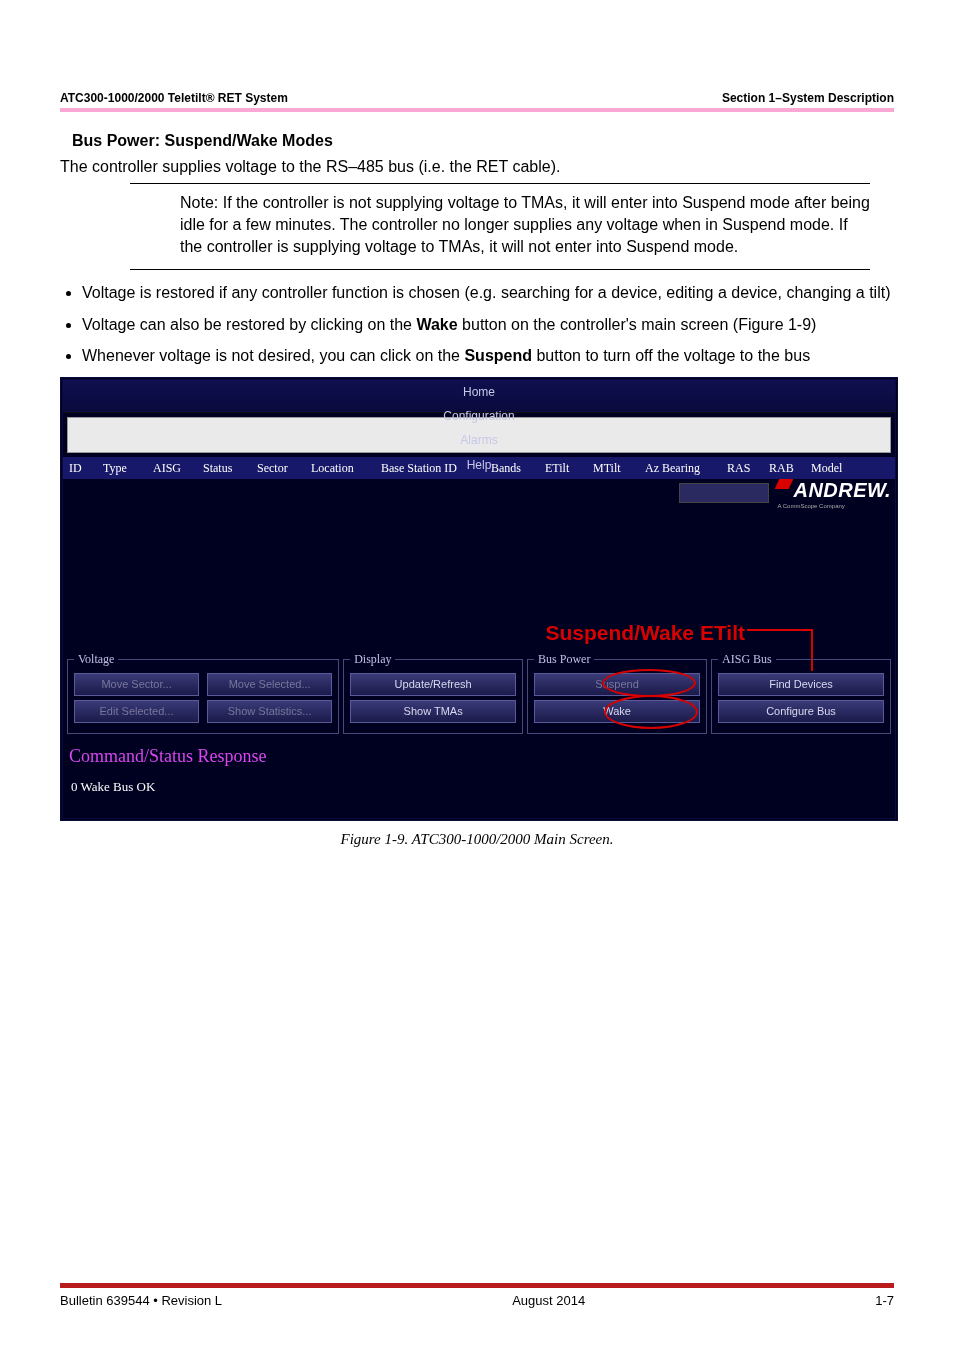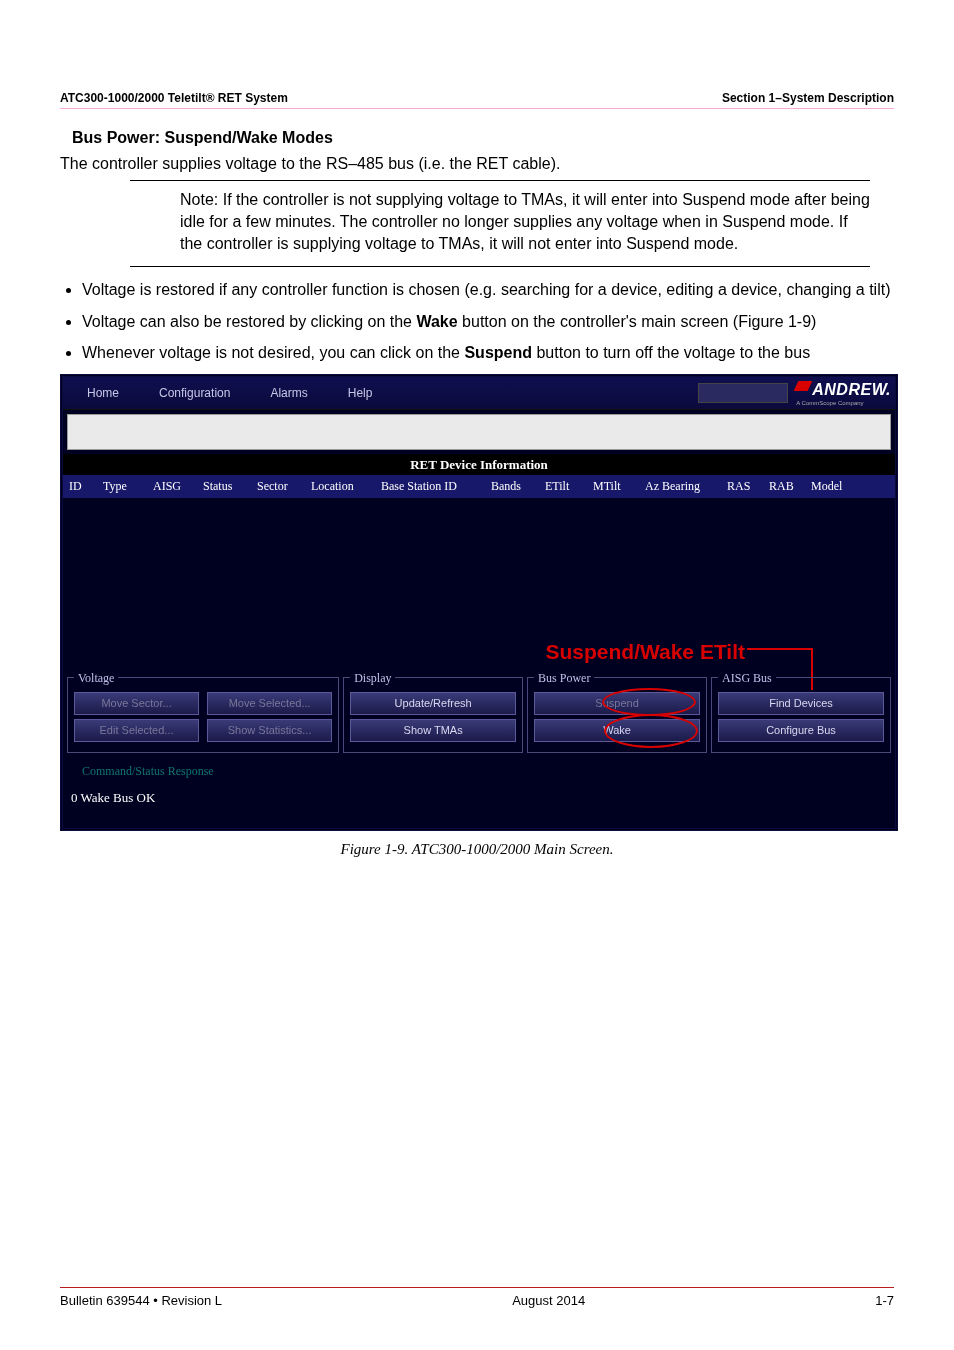--- a/index.html
+++ b/index.html
@@ -17,21 +17,21 @@
     padding: 90px 60px 40px 60px;
     position: relative;
     font-size: 16px;
     line-height: 1.35;
   }
   .top-header {
     display: flex;
     justify-content: space-between;
     font-weight: bold;
     font-size: 12px;
-    border-bottom: 1px solid #f9a8d4;
+    border-bottom: 4px solid #f9a8d4;
     padding-bottom: 2px;
     margin-bottom: 18px;
   }
   .section-title {
     font-weight: bold;
     font-size: 16px;
     margin: 0 0 4px 12px;
   }
   .intro {
     margin: 0 0 6px 0;
@@ -63,20 +63,21 @@
     font-family: "Segoe UI", Tahoma, sans-serif;
     font-size: 12px;
   }
   .menubar {
     display: flex;
     align-items: center;
     background: linear-gradient(#0f0f50,#0a0a3c);
     height: 32px;
     padding: 0 4px;
     border-bottom: 1px solid #111;
+    flex-direction: column;
   }
   .menubar .mitem {
     color: #c7c7e8;
     padding: 4px 20px;
     cursor: pointer;
   }
   .brand {
     margin-left: auto;
     display: flex;
     align-items: center;
@@ -84,21 +85,21 @@
   }
   .brand-chip {
     width: 88px; height: 18px;
     background: #2a2a60;
     border: 1px solid #444;
   }
   .brand-logo {
     color: #fff;
     font-style: italic;
     font-weight: 900;
-    font-size: 16px;
+    font-size: 20px;
     letter-spacing: 0.5px;
     position: relative;
     padding-left: 16px;
   }
   .brand-logo::before {
     content:"";
     position:absolute; left:0; top:2px;
     width:14px; height:10px;
     background: #d90000;
     transform: skew(-25deg);
@@ -216,33 +217,33 @@
     border-radius: 50%;
     pointer-events: none;
   }
   .ring.r1 { width: 90px; height: 24px; top: 2px; right: 10px; }
   .ring.r2 { width: 90px; height: 30px; top: 28px; right: 8px; }
   .cmd-area {
     background: #000020;
     padding: 6px;
     font-family: "Times New Roman", serif;
   }
-  .cmd-title { color: #0f766e; font-size: 12px; margin-left: 13px; }
+  .cmd-title { color: #d946ef; font-size: 18px; }
   .cmd-body { color: #fff; font-size: 13px; padding: 10px 2px 16px 2px; }
   .figcaption {
     text-align: center;
     font-style: italic;
     font-family: "Times New Roman", serif;
     font-size: 15px;
     margin-top: 8px;
   }
   .footer {
     position: absolute;
     left: 60px; right: 60px; bottom: 40px;
-    border-top: 1px solid #b91c1c;
+    border-top: 5px solid #b91c1c;
     display: flex;
     justify-content: space-between;
     font-size: 13px;
     padding-top: 4px;
   }
 </style>
 </head>
 <body>
 
 <div class="page">
@@ -280,21 +281,20 @@
         <div class="brand-chip"></div>
         <div>
           <div class="brand-logo">ANDREW.</div>
           <div class="brand-sub">A CommScope Company</div>
         </div>
       </div>
     </div>
 
     <div class="blank-strip"></div>
 
-    <div class="grid-head-title">RET Device Information</div>
     <div class="grid-head-cols">
       <span style="width:24px">ID</span>
       <span style="width:40px">Type</span>
       <span style="width:40px">AISG</span>
       <span style="width:44px">Status</span>
       <span style="width:44px">Sector</span>
       <span style="width:60px">Location</span>
       <span style="width:100px">Base Station ID</span>
       <span style="width:44px">Bands</span>
       <span style="width:38px">ETilt</span>

